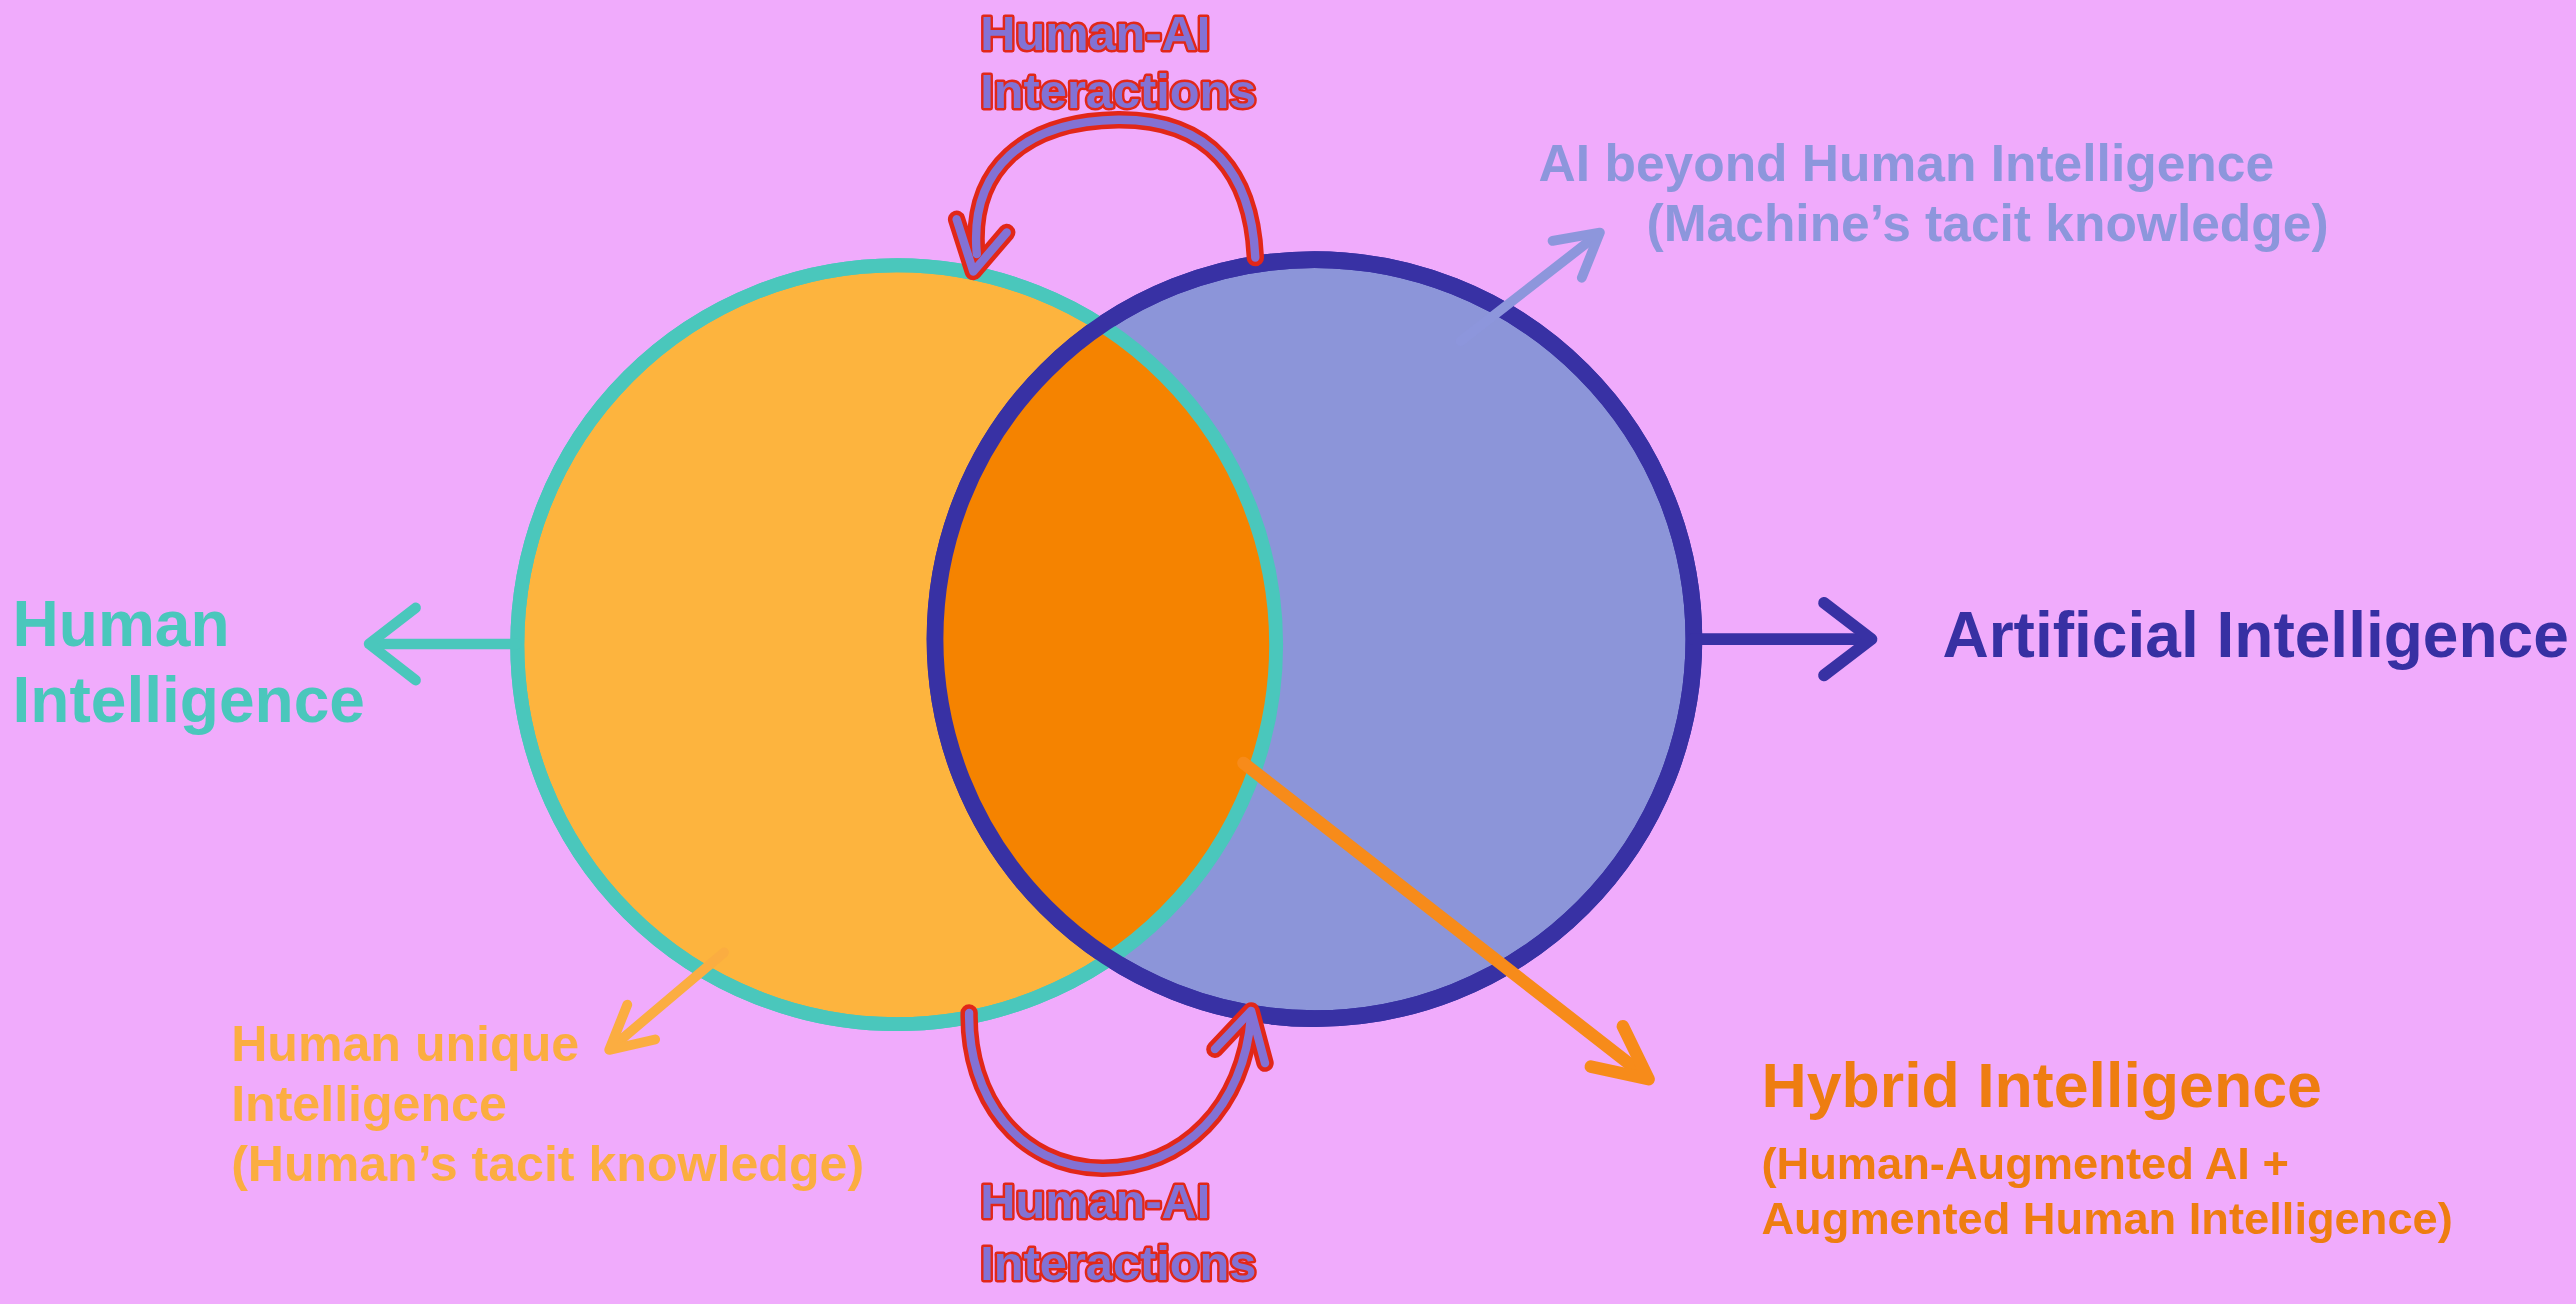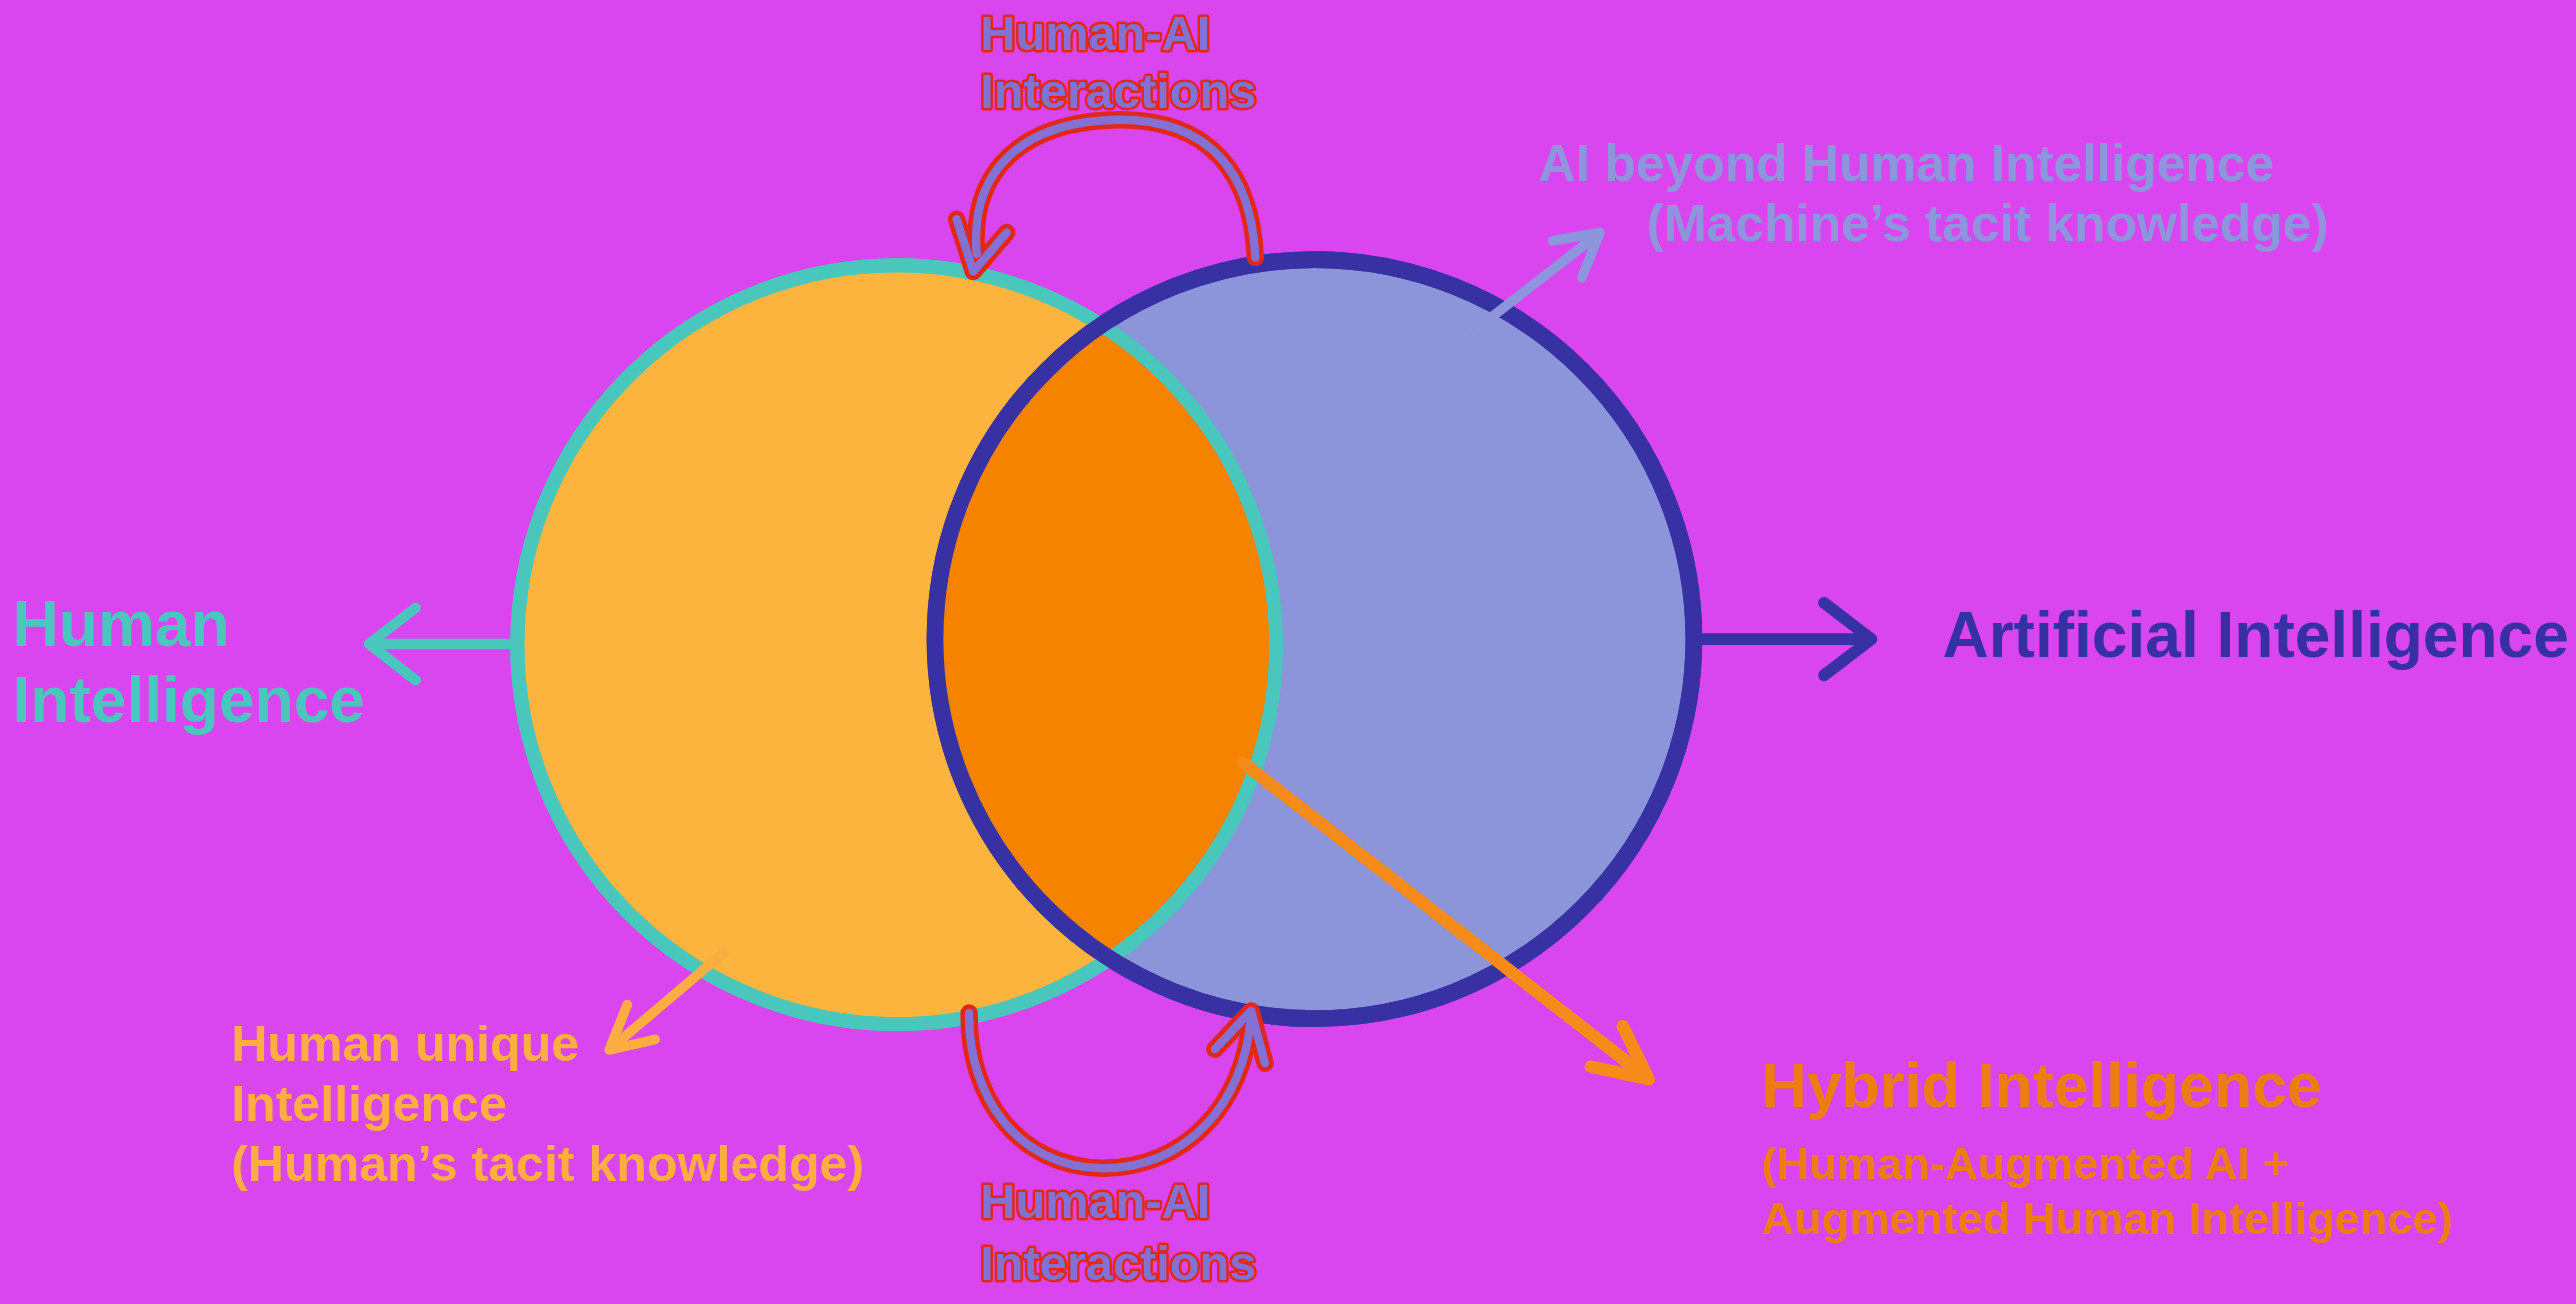--- a/index.html
+++ b/index.html
@@ -1,20 +1,20 @@
 <!DOCTYPE html>
 <html style="font-size:11px"><head>
 <meta charset="utf-8">
 <style>
   html, body { margin: 0; padding: 0; background: #ffffff; }
   #stage {
     position: relative;
     width: 2576px;
     height: 1304px;
-    background: #d946ef;
+    background: #f0abfc;
     overflow: hidden;
     font-family: "Liberation Sans", sans-serif;
   }
   #venn-svg { position: absolute; left: 0; top: 0; width: 2576px; height: 1304px; }
 
   text { font-family: "Liberation Sans", sans-serif; font-weight: bold; }
 
   .txt-pink {
     font-size: 70px;
     fill: #8372D4;

